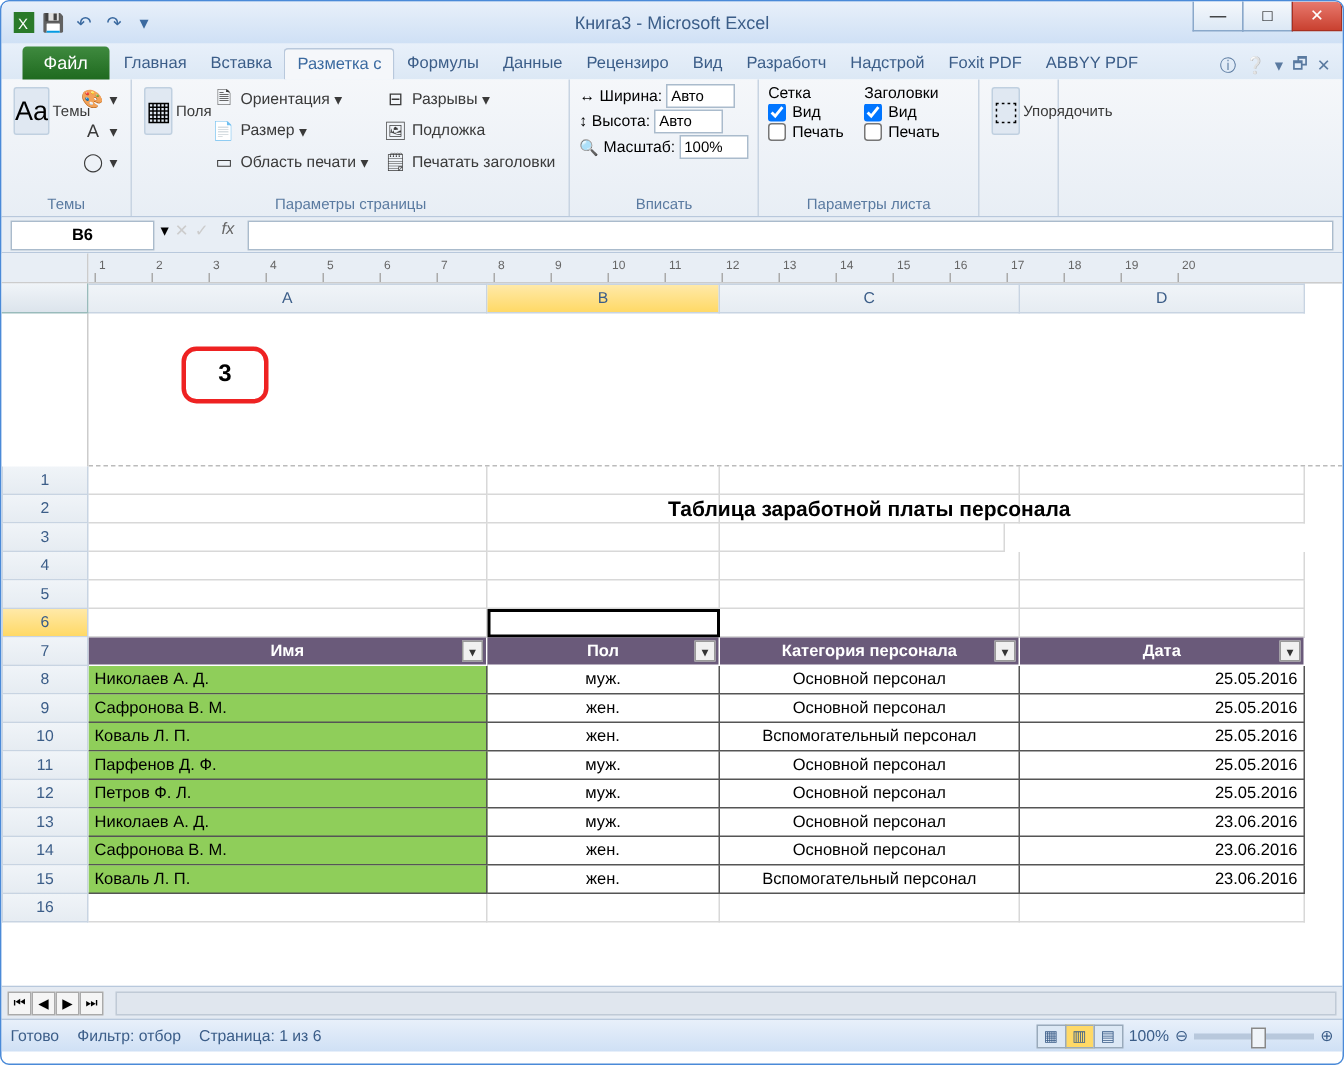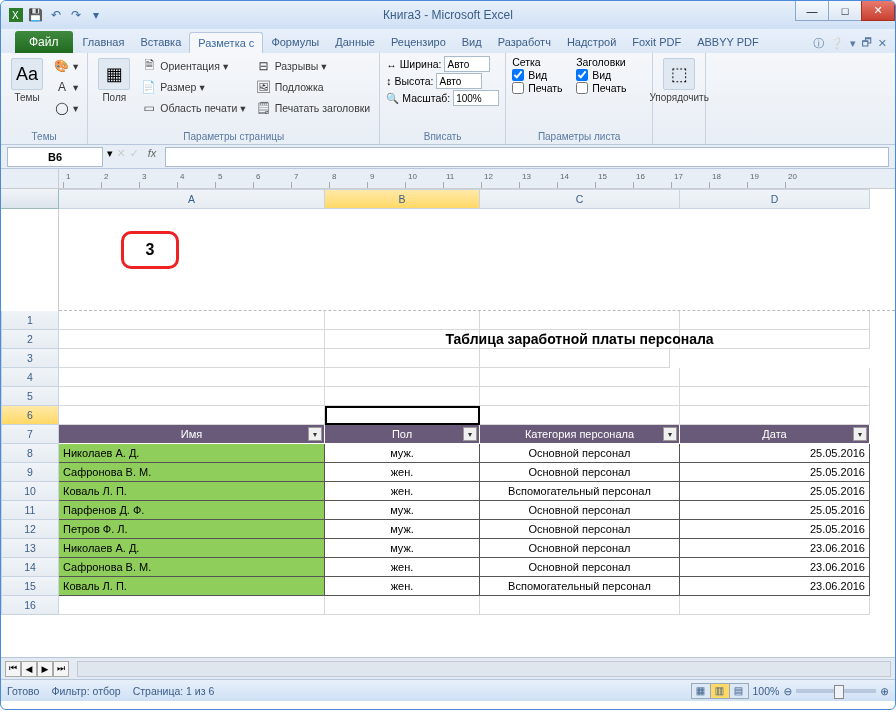--- a/index.html
+++ b/index.html
@@ -19,21 +19,21 @@
 .ribbon-tabs { height: 24px; background: linear-gradient(#e8f0fa, #dce8f5); display: flex; align-items: flex-end; padding-left: 14px; font-size: 11px; }
 .file-tab { background: linear-gradient(#3f8a3f, #1f6a1f); color: #fff; padding: 4px 14px; border-radius: 3px 3px 0 0; margin-right: 2px; font-size: 12px; }
 .rtab { padding: 4px 8px; color: #3b5d88; cursor: default; }
 .rtab.active { background: #f5f7fa; border: 1px solid #b8c8dc; border-bottom: none; border-radius: 3px 3px 0 0; color: #3b6aa0; }
 .ribbon-help { margin-left: auto; display: flex; gap: 6px; padding-right: 8px; color: #5a7aa0; font-size: 11px; align-items: center; }
 
 .ribbon-body { height: 92px; background: linear-gradient(#f5f7fa, #e8eef5); border-bottom: 1px solid #b8c8dc; display: flex; font-size: 11px; }
 .rgroup { border-right: 1px solid #c8d4e2; padding: 3px 6px 1px 6px; display: flex; flex-direction: column; }
 .rgroup-content { flex: 1; display: flex; align-items: flex-start; gap: 4px; }
 .rgroup-label { text-align: center; color: #5a7aa0; font-size: 10px; padding: 2px 0 1px 0; }
-.big-btn { display: flex; flex-direction: column; align-items: center; width: 40px; padding: 2px; gap: 2px; }
+.big-btn { display: flex; flex-direction: row; align-items: center; width: 40px; padding: 2px; gap: 2px; }
 .big-btn .bicon { width: 32px; height: 32px; background: #e0e8f2; border: 1px solid #c0d0e0; border-radius: 2px; display: flex; align-items: center; justify-content: center; font-size: 18px; }
 .big-btn .blbl { font-size: 10px; text-align: center; color: #3a3a3a; }
 .small-btns { display: flex; flex-direction: column; gap: 1px; }
 .sbtn { display: flex; align-items: center; gap: 3px; padding: 2px 3px; font-size: 10.5px; color: #3a3a3a; white-space: nowrap; }
 .sbtn .sicon { width: 16px; height: 16px; display: inline-flex; align-items: center; justify-content: center; font-size: 12px; }
 .fit-row { display: flex; align-items: center; gap: 3px; font-size: 10.5px; }
 .fit-row input { width: 46px; height: 16px; font-size: 10px; border: 1px solid #abc; padding: 0 2px; }
 .chk { display: flex; align-items: center; gap: 4px; font-size: 10.5px; }
 .chk input { width: 12px; height: 12px; }
 
@@ -63,21 +63,21 @@
 .colA { width: 266px; } .colB { width: 155px; } .colC { width: 200px; } .colD { width: 190px; }
 
 .page-header-area { height: 102px; position: relative; border-bottom: 1px dashed #bbb; }
 .header-callout { position: absolute; left: 62px; top: 22px; width: 58px; height: 38px; border: 3px solid #e22; border-radius: 10px; display: flex; align-items: center; justify-content: center; font-size: 16px; font-weight: bold; }
 
 .grid-rows { }
 .grow { display: flex; height: 19px; }
 .gcell { border-right: 1px solid #d8d8d8; border-bottom: 1px solid #d8d8d8; font-size: 11px; padding: 1px 4px; overflow: hidden; white-space: nowrap; display: flex; align-items: center; }
 .title-row .gcell { font-weight: bold; font-size: 14px; justify-content: center; }
 .subtitle-row .gcell { font-weight: bold; font-size: 12px; justify-content: center; }
-.thead { background: #6a5a7a; color: #fff; font-weight: normal; justify-content: center; position: relative; border-color: #fff; }
+.thead { background: #6a5a7a; color: #fff; font-weight: bold; justify-content: center; position: relative; border-color: #fff; }
 .thead .filter-btn { position: absolute; right: 2px; top: 2px; width: 14px; height: 14px; background: #f0f0f0; border: 1px solid #999; font-size: 8px; display: flex; align-items: center; justify-content: center; color: #333; }
 .name-cell { background: #8fce5a; border-color: #555; }
 .data-cell { border-color: #555; justify-content: center; }
 .date-cell { border-color: #555; justify-content: flex-end; }
 .active-cell { border: 2px solid #000 !important; }
 
 
 .tabs-bar { height: 22px; background: #e4eaf2; border-top: 1px solid #b8c8dc; display: flex; align-items: center; font-size: 10.5px; }
 .tab-nav { display: flex; gap: 0; padding: 0 4px; }
 .tab-nav-btn { width: 16px; height: 16px; border: 1px solid #aaa; background: #f5f5f5; font-size: 9px; display: flex; align-items: center; justify-content: center; }

